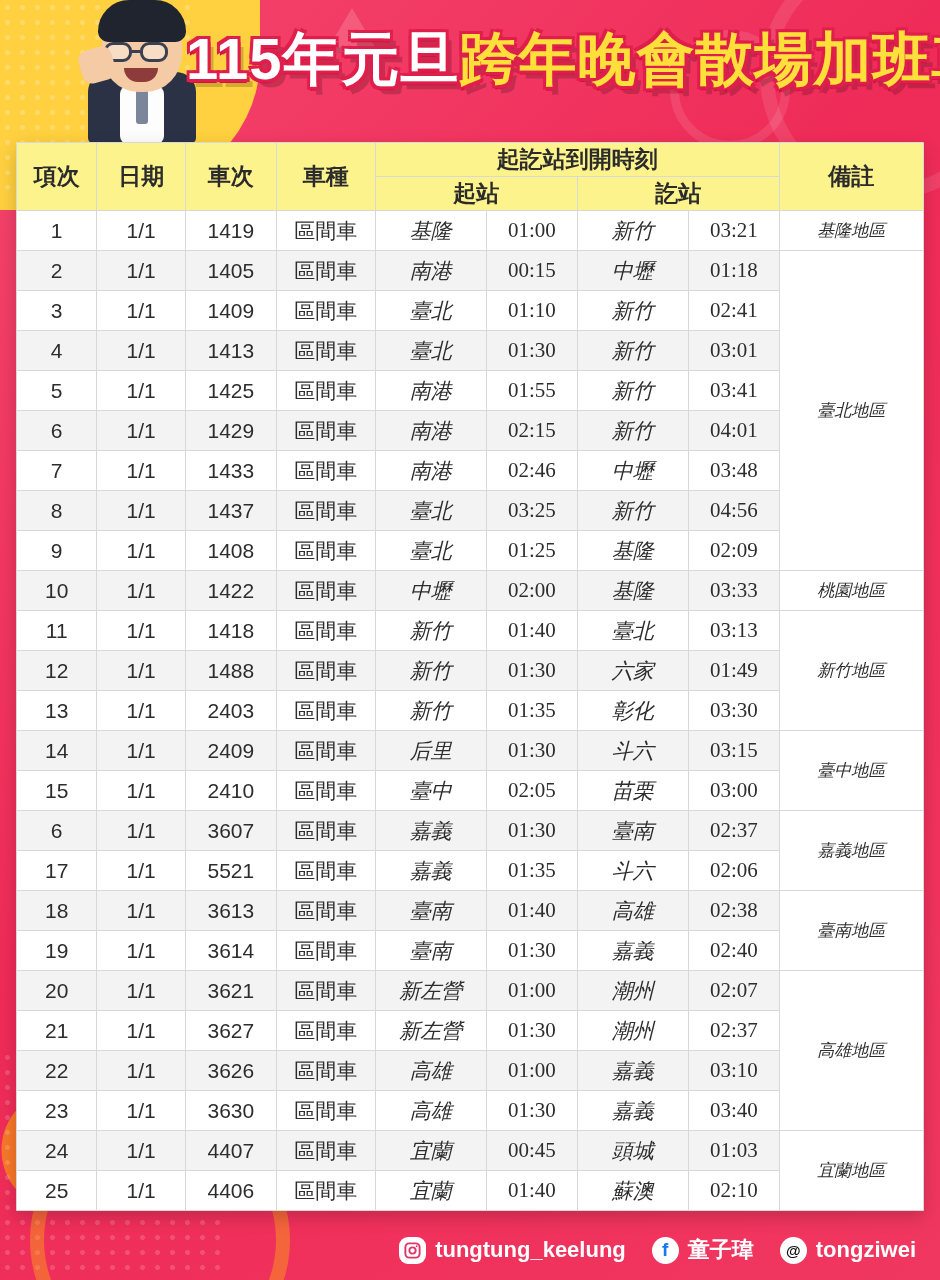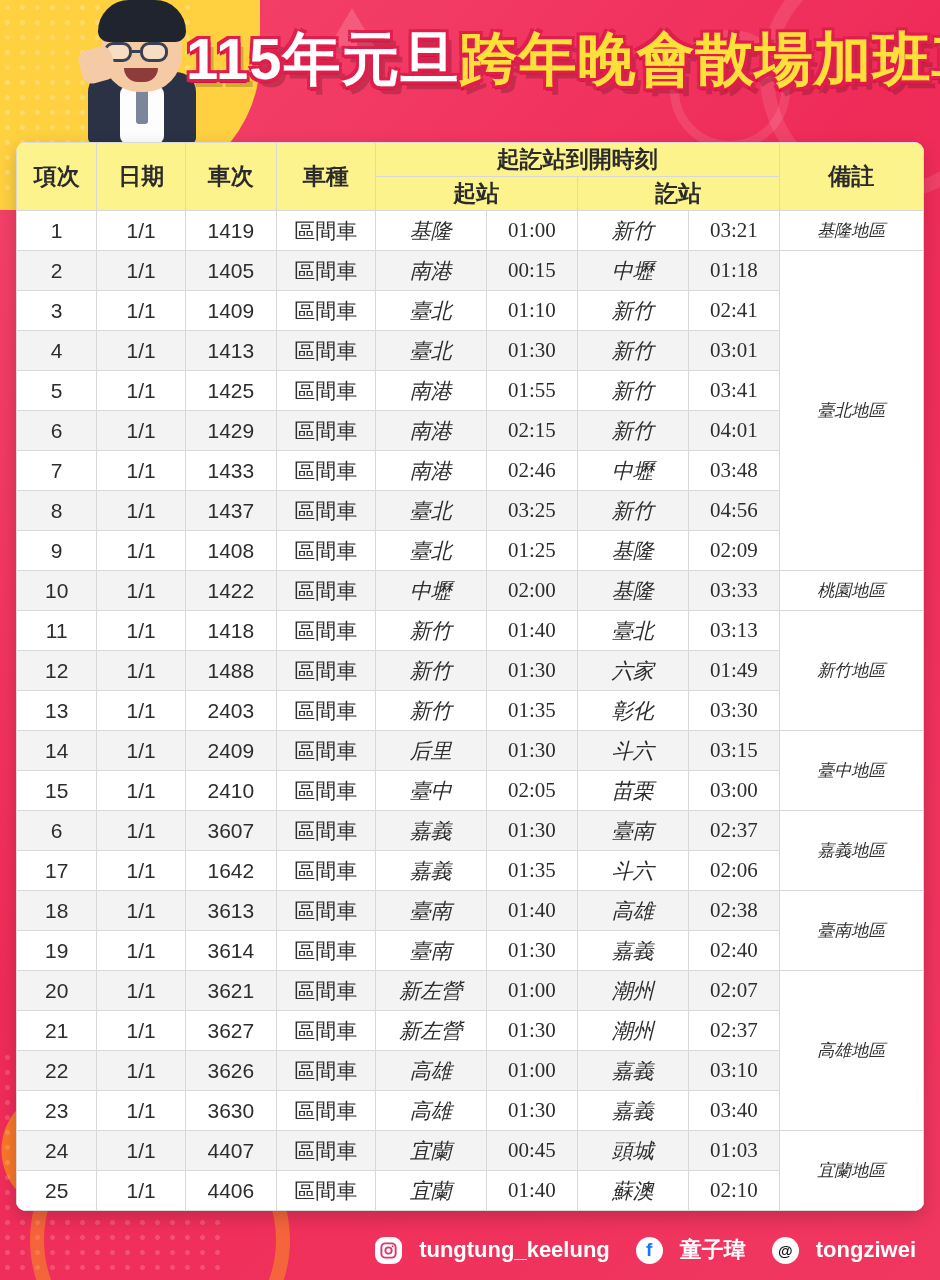--- a/index.html
+++ b/index.html
@@ -119,21 +119,21 @@
     white-space: nowrap;
   }
   .title .hl { color: #ffe03a; }
 
   
   .card {
     position: absolute;
     left: 16px; top: 142px;
     width: 908px;
     background: #ffffff;
-    border-radius: 10px;
+    border-radius: 2px;
     overflow: hidden;
     box-shadow: 0 6px 18px rgba(0,0,0,.18);
   }
   table {
     width: 100%;
     border-collapse: collapse;
     font-size: 21px;
     color: #2d2d2d;
   }
   th, td {
@@ -166,21 +166,21 @@
   .footer {
     position: absolute; left: 0; right: 0; bottom: 10px;
     height: 40px;
     display: flex; align-items: center; justify-content: flex-end;
     gap: 26px;
     padding-right: 24px;
     color: #ffffff;
     font-size: 22px;
     font-weight: 700;
   }
-  .social { display: flex; align-items: center; gap: 17px; justify-content: space-between; }
+  .social { display: flex; align-items: center; gap: 9px; justify-content: space-between; }
   .ic {
     width: 27px; height: 27px; border-radius: 8px;
     display: inline-flex; align-items: center; justify-content: center;
     font-size: 15px; font-weight: 700;
     background: #ffffff; color: #f2335f;
   }
   .ic.ig { border-radius: 9px; background: #ffffff; color: #e0356a; }
   .ic.fb { border-radius: 50%; background: #ffffff; color: #1877f2; font-size: 19px; }
   .ic.th { border-radius: 50%; background: #ffffff; color: #111; }
   .ic svg { display:block; }
@@ -397,21 +397,21 @@
           <td class="col-type">區間車</td>
           <td class="col-sta">嘉義</td>
           <td class="col-time">01:30</td>
           <td class="col-sta">臺南</td>
           <td class="col-time">02:37</td>
           <td class="col-remark remark" rowspan="2">嘉義地區</td>
         </tr>
         <tr>
           <td class="col-idx">17</td>
           <td class="col-date">1/1</td>
-          <td class="col-train">1642</td>
+          <td class="col-train">5521</td>
           <td class="col-type">區間車</td>
           <td class="col-sta">嘉義</td>
           <td class="col-time">01:35</td>
           <td class="col-sta">斗六</td>
           <td class="col-time">02:06</td>
         </tr>
         <tr>
           <td class="col-idx">18</td>
           <td class="col-date">1/1</td>
           <td class="col-train">3613</td>

